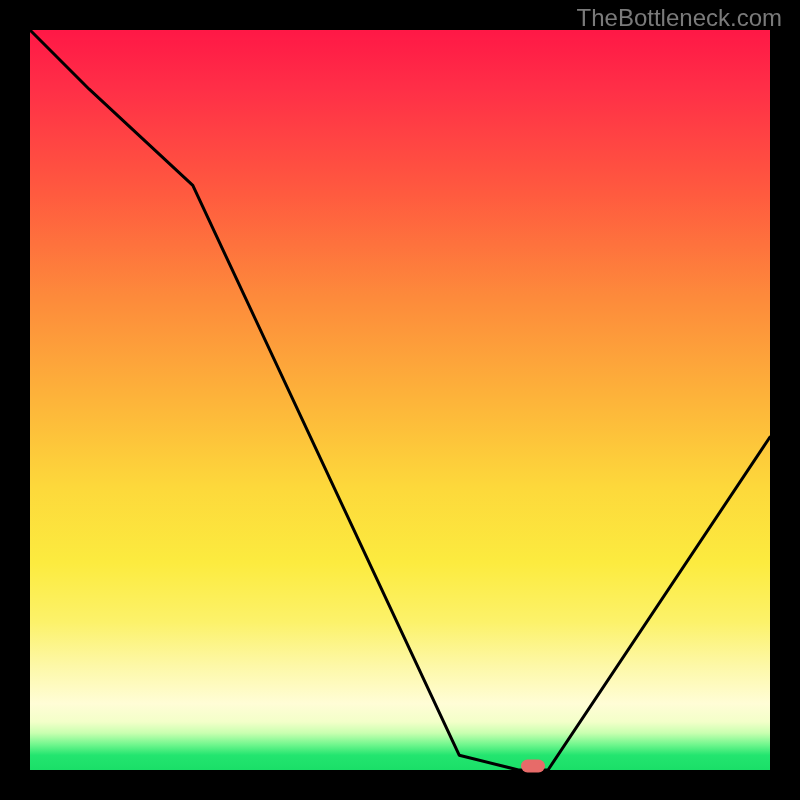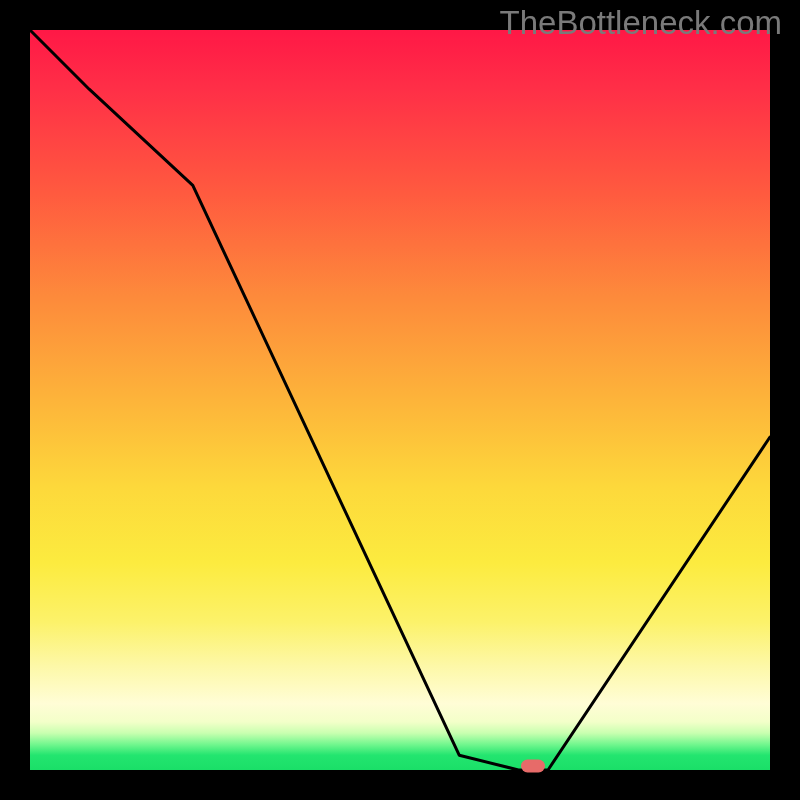--- a/index.html
+++ b/index.html
@@ -1,17 +1,17 @@
 <!DOCTYPE html>
 <html><head>
 <meta charset="utf-8">
 <style>
   html,body{margin:0;padding:0;width:800px;height:800px;background:#000;overflow:hidden;font-family:Arial,Helvetica,sans-serif}
   .container{position:relative;width:800px;height:800px;background:#000}
-  .watermark{position:absolute;top:4px;right:18px;color:#7a7a7a;font-size:33px;font-weight:400;letter-spacing:0;z-index:10}
+  .watermark{position:absolute;top:4px;right:18px;color:#7a7a7a;font-size:24px;font-weight:400;letter-spacing:0;z-index:10}
   .plot-area{position:absolute;left:30px;top:30px;width:740px;height:740px}
   .gradient{position:absolute;left:0;top:0;width:740px;height:740px;
     
     background:linear-gradient(to bottom,
       #ff1846 0%,
       #ff2f47 8%,
       #ff5a3f 22%,
       #fd8a3b 36%,
       #fdb43a 50%,
       #fdd93b 62%,

